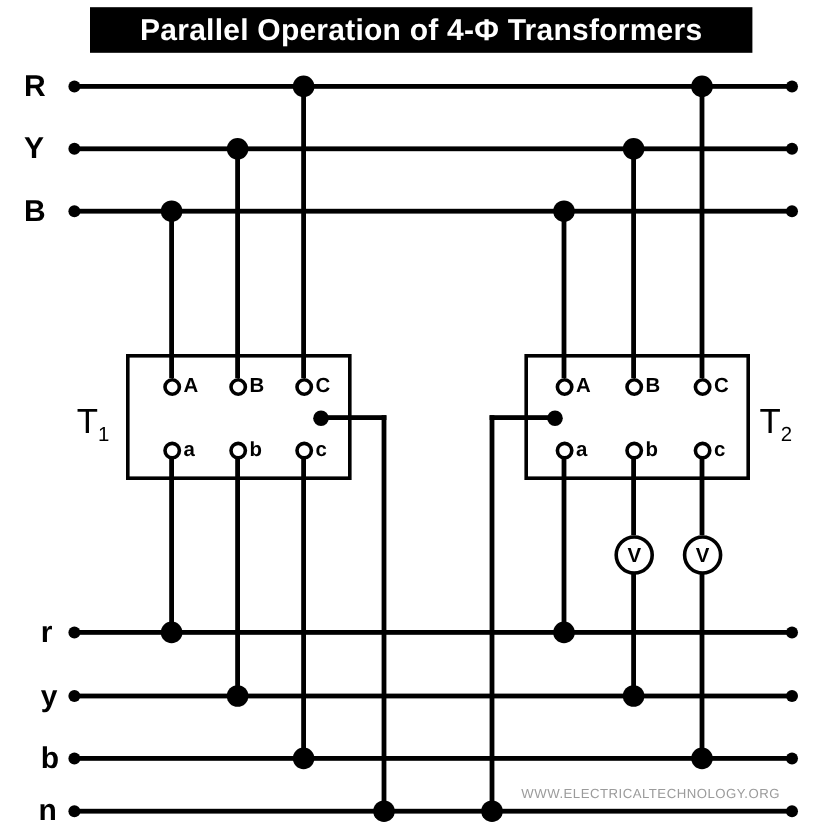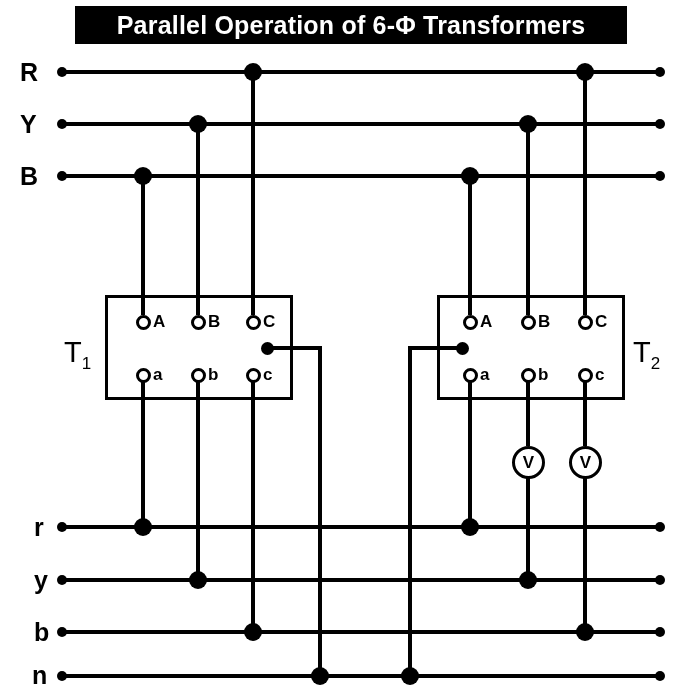--- a/index.html
+++ b/index.html
@@ -34,21 +34,21 @@
              font-size:11px;color:#9b9b9b;letter-spacing:.4px;}
   .footer{position:absolute;left:560px;top:681px;width:132px;text-align:right;
           font-family:"DejaVu Serif",serif;font-size:13px;color:#000;}
 </style>
 </head>
 <body>
 
 <div id="stage">
 
   <div class="title-bar">
-    <span class="title-text">Parallel Operation of 6-Φ Transformers</span>
+    <span class="title-text">Parallel Operation of 4-Φ Transformers</span>
   </div>
 
   <div class="hline" style="left:62px;top:70px;width:598px;"></div>
   <div class="hline" style="left:62px;top:122px;width:598px;"></div>
   <div class="hline" style="left:62px;top:174px;width:598px;"></div>
 
   <span class="bus-label" style="left:20px;top:58px;">R</span>
   <span class="bus-label" style="left:20px;top:110px;">Y</span>
   <span class="bus-label" style="left:20px;top:162px;">B</span>
 
@@ -152,14 +152,15 @@
   <span class="term-label" style="left:538px;top:365px;">b</span>
   <span class="term-label" style="left:595px;top:365px;">c</span>
 
   <div class="vmeter" style="left:512px;top:446px;">
     <span>V</span>
   </div>
   <div class="vmeter" style="left:569px;top:446px;">
     <span>V</span>
   </div>
 
+  <div class="watermark">WWW.ELECTRICALTECHNOLOGY.ORG</div>
 
 </div>
 
 </body></html>

